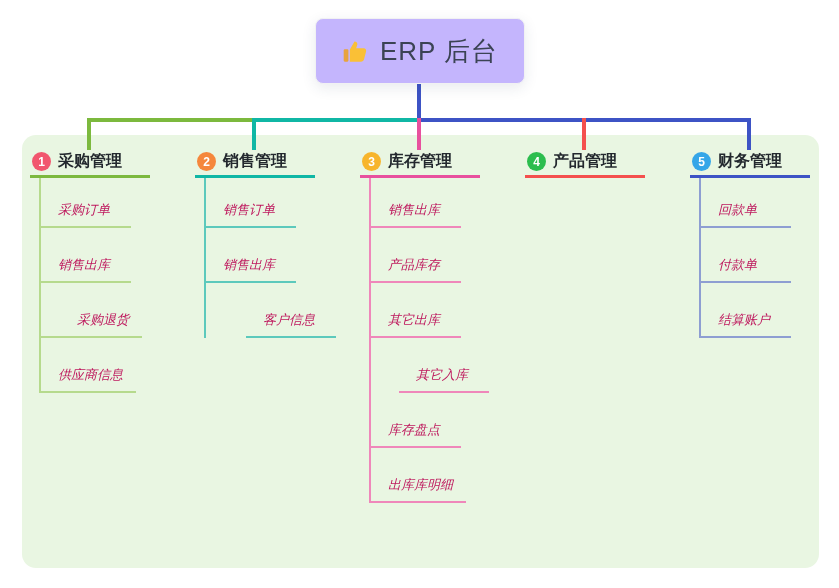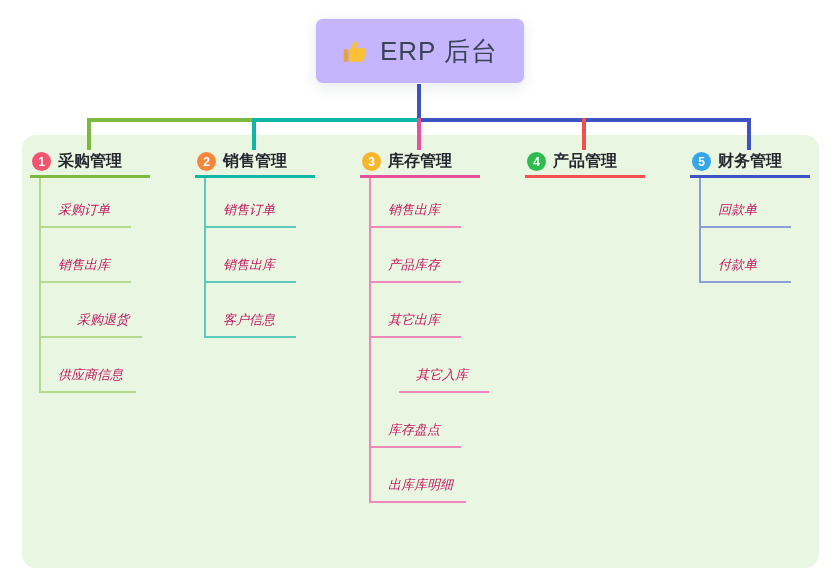--- a/index.html
+++ b/index.html
@@ -91,21 +91,21 @@
         </div>
       </div>
       <div class="column" style="left: 195px; top: 148px;">
         <div class="branch-header" style="border-bottom-color: rgb(16, 183, 165);">
           <span class="badge" style="background: rgb(245, 135, 60);">2</span>
           <span class="branch-label">销售管理</span>
         </div>
         <div class="children" style="border-left-color: rgb(92, 201, 188);">
           <div class="child first" style="border-bottom-color: rgb(92, 201, 188);">销售订单</div>
           <div class="child" style="border-bottom-color: rgb(92, 201, 188);">销售出库</div>
-          <div class="child" style="border-bottom-color: rgb(92, 201, 188);">客户信息</div>
+          <div class="child" style="border-bottom-color: rgb(92, 201, 188); margin-left: 40px;">客户信息</div>
         </div>
       </div>
       <div class="column" style="left: 360px; top: 148px;">
         <div class="branch-header" style="border-bottom-color: rgb(232, 80, 158);">
           <span class="badge" style="background: rgb(247, 181, 44);">3</span>
           <span class="branch-label">库存管理</span>
         </div>
         <div class="children" style="border-left-color: rgb(239, 135, 186);">
           <div class="child first" style="border-bottom-color: rgb(239, 135, 186);">销售出库</div>
           <div class="child" style="border-bottom-color: rgb(239, 135, 186);">产品库存</div>
@@ -122,17 +122,18 @@
         </div>
       </div>
       <div class="column" style="left: 690px; top: 148px;">
         <div class="branch-header" style="border-bottom-color: rgb(61, 83, 197);">
           <span class="badge" style="background: rgb(53, 166, 232);">5</span>
           <span class="branch-label">财务管理</span>
         </div>
         <div class="children" style="border-left-color: rgb(142, 158, 210);">
           <div class="child first" style="border-bottom-color: rgb(142, 158, 210);">回款单</div>
           <div class="child" style="border-bottom-color: rgb(142, 158, 210); text-align: right;">付款单</div>
+          <div class="child" style="border-bottom-color: rgb(142, 158, 210);">结算账户</div>
         </div>
       </div>
     </div>
 
 </div>
 
 </body></html>

